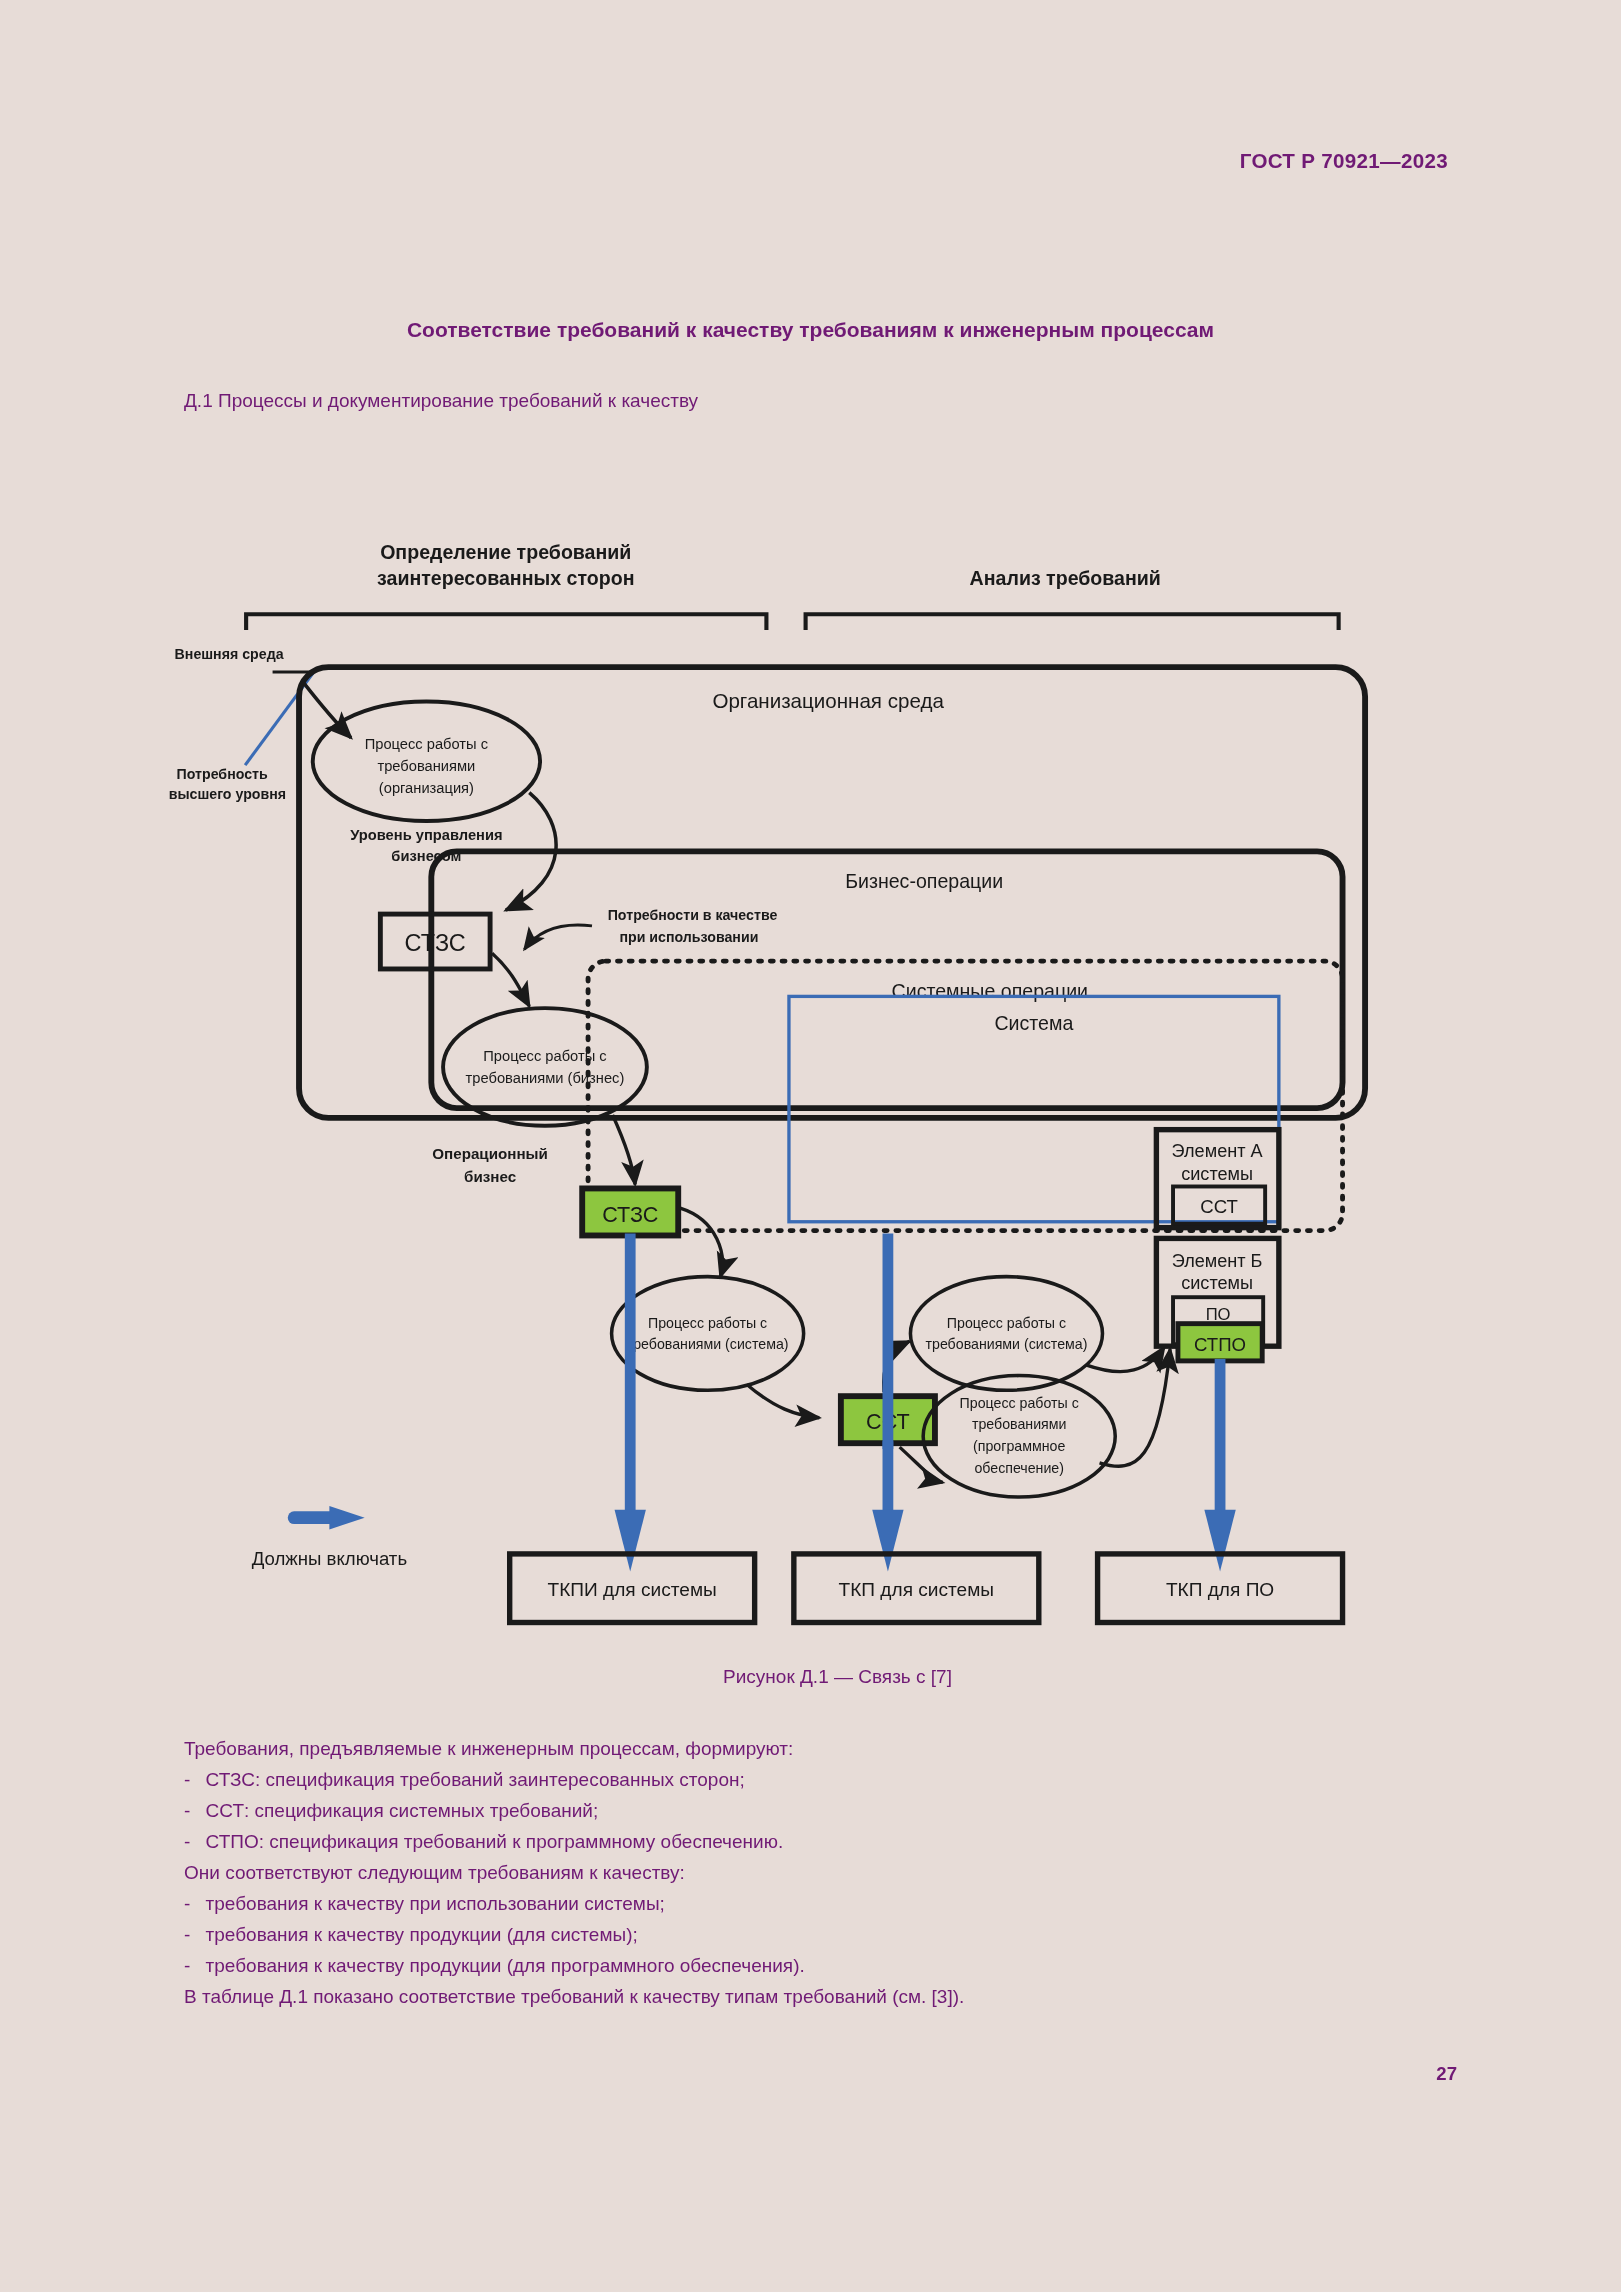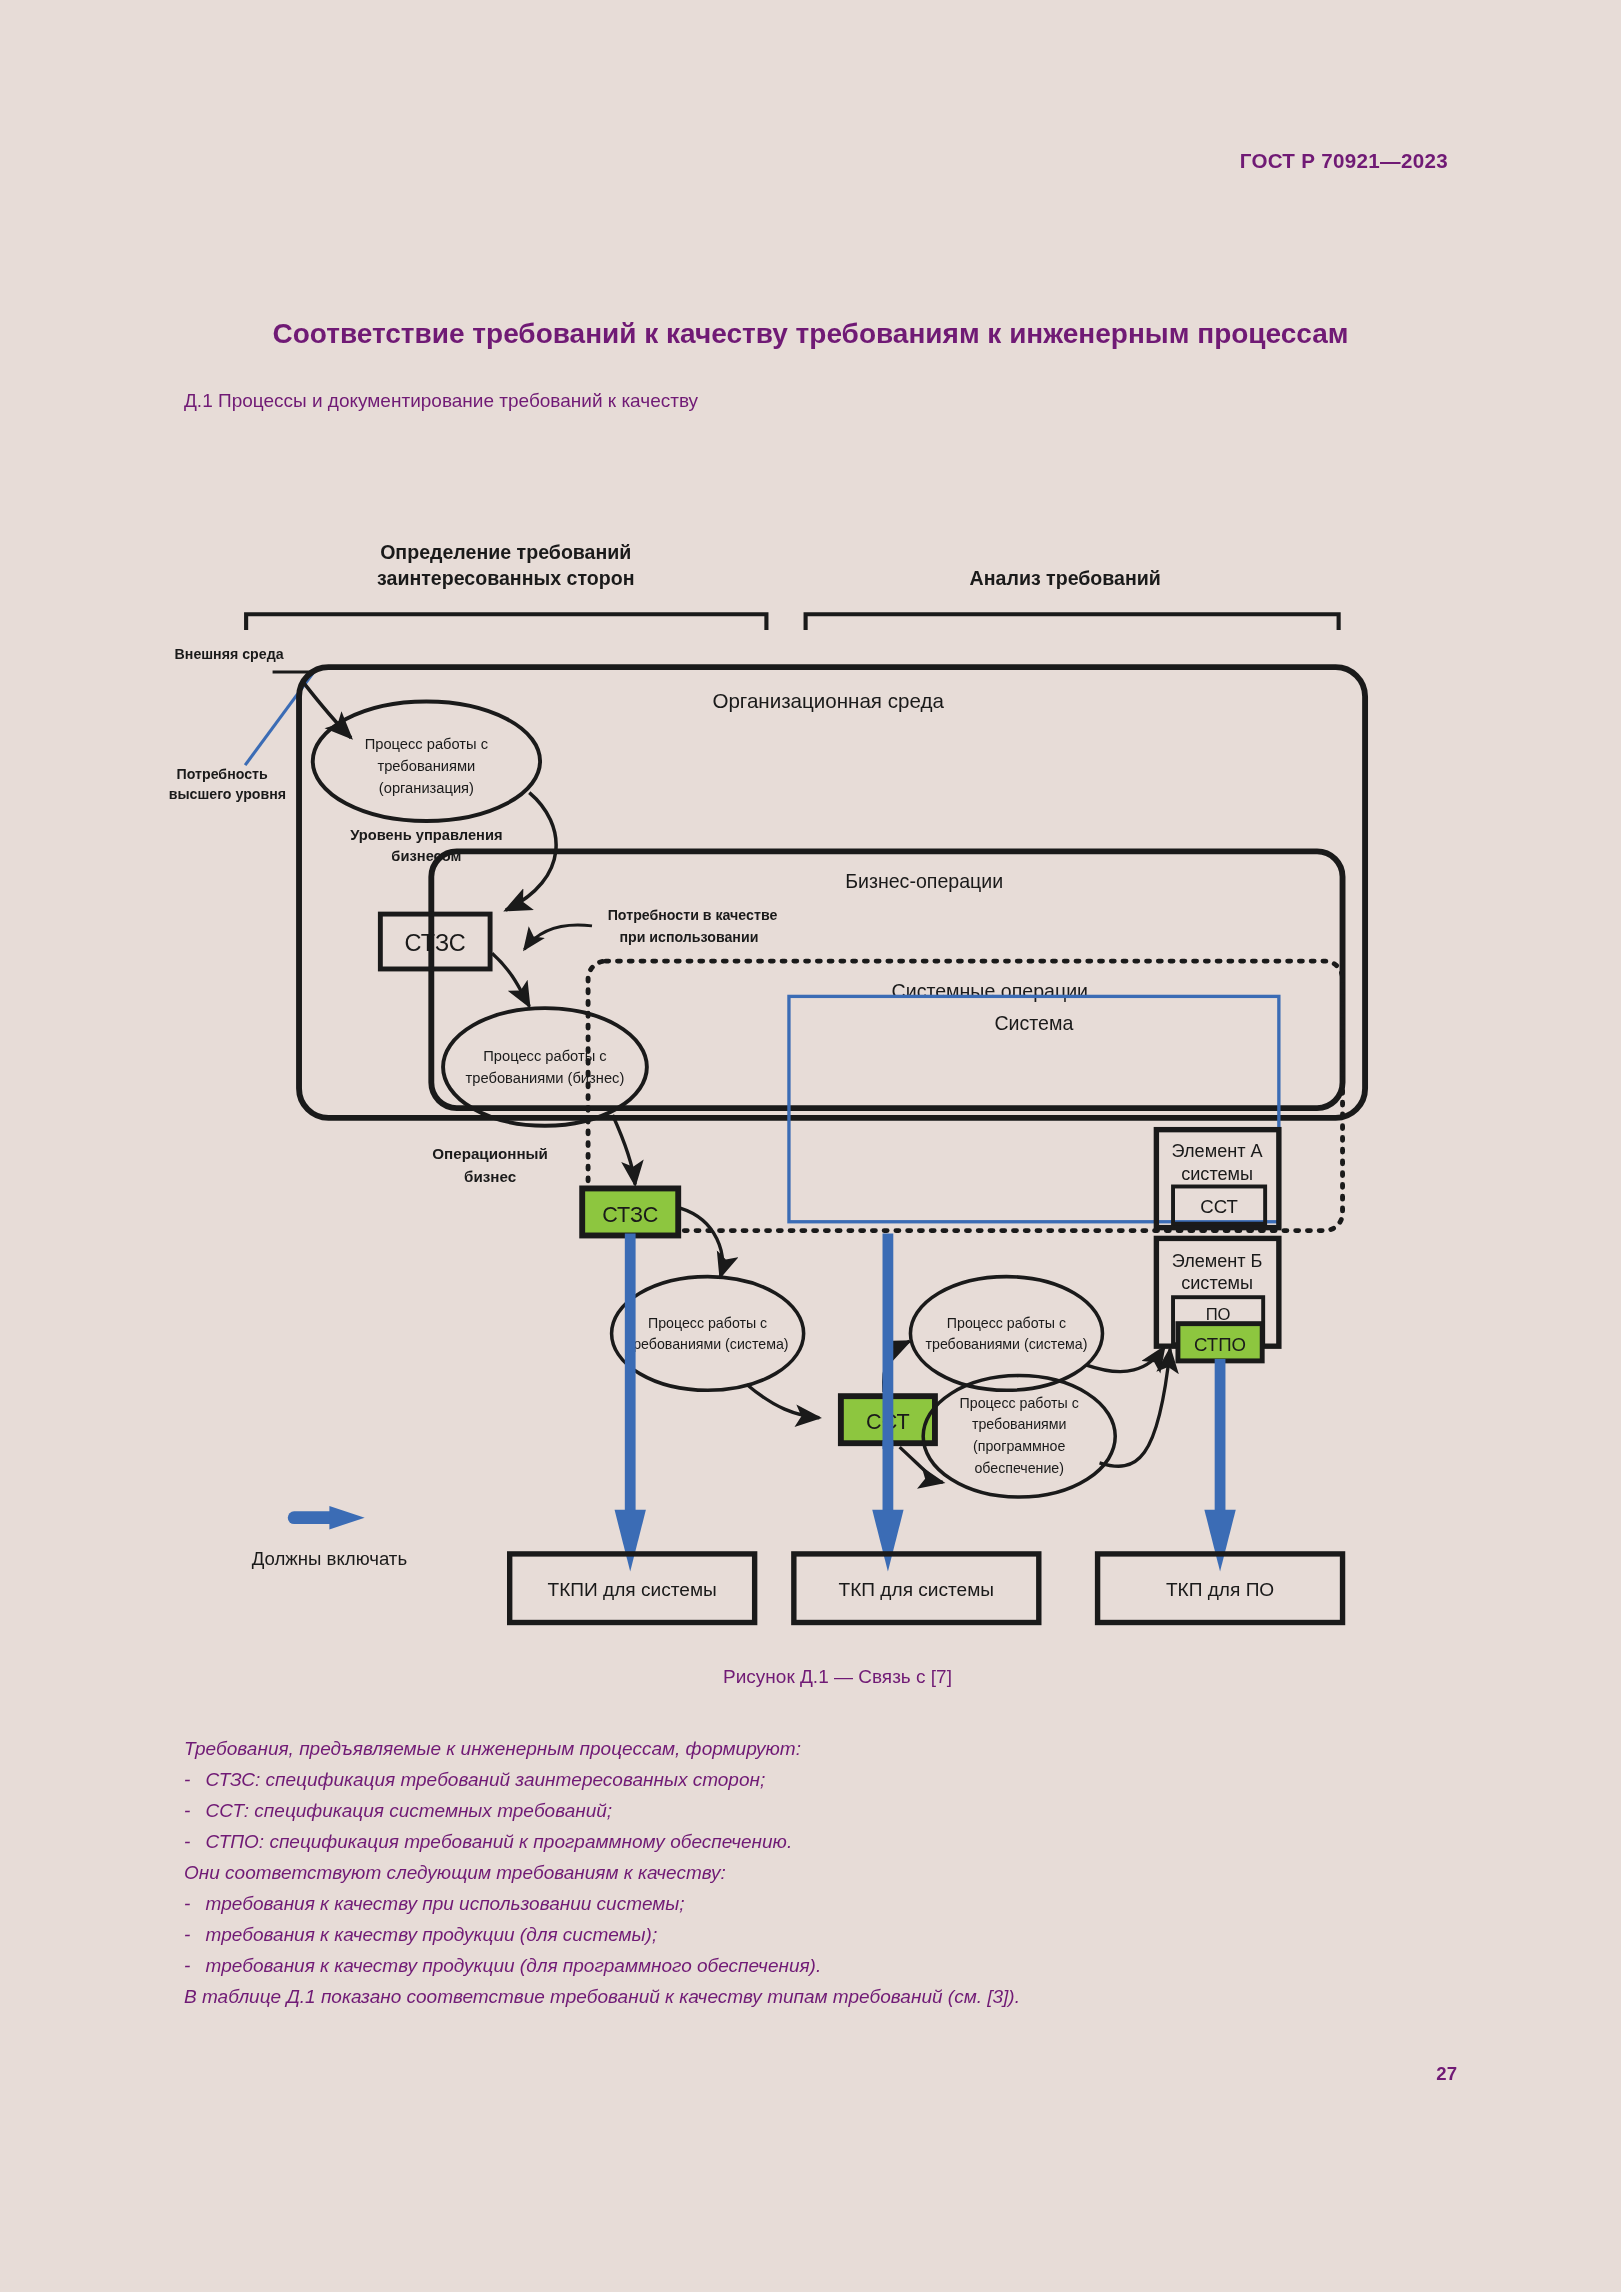--- a/index.html
+++ b/index.html
@@ -34,21 +34,21 @@
     font-weight: bold;
     line-height: 33px;
   }
   .appendix-title .l2 { font-weight: bold; }
   .main-title {
     position: absolute;
     top: 318px;
     left: 0;
     width: 100%;
     text-align: center;
-    font-size: 28px;
+    font-size: 21px;
     font-weight: bold;
   }
   .sec-head {
     position: absolute;
     top: 390px;
     left: 184px;
     font-size: 19px;
     font-weight: normal;
   }
   .para1 {
@@ -81,21 +81,20 @@
     font-size: 19px;
     padding-left: 27px;
   }
   .body2 {
     position: absolute;
     top: 1733px;
     left: 184px;
     width: 1264px;
     font-size: 19px;
     line-height: 31px;
-    font-style: italic;
   }
   .body2 .li {
     display: block;
     padding-left: 21.6px;
     position: relative;
   }
   .body2 .li .dash {
     position: absolute;
     left: 0;
     top: 0;

